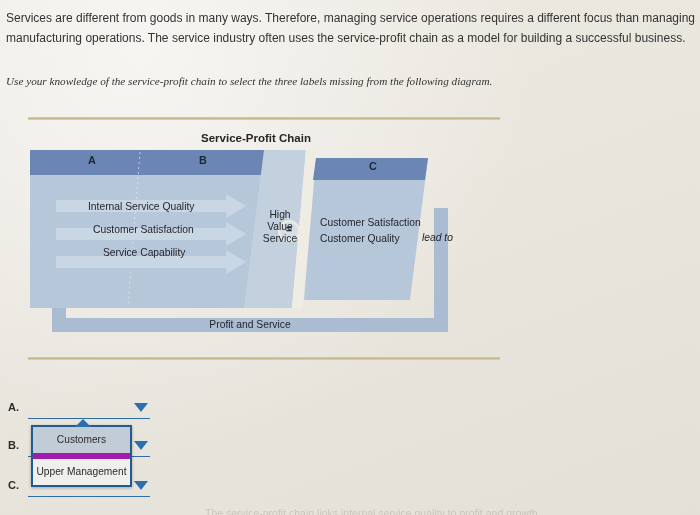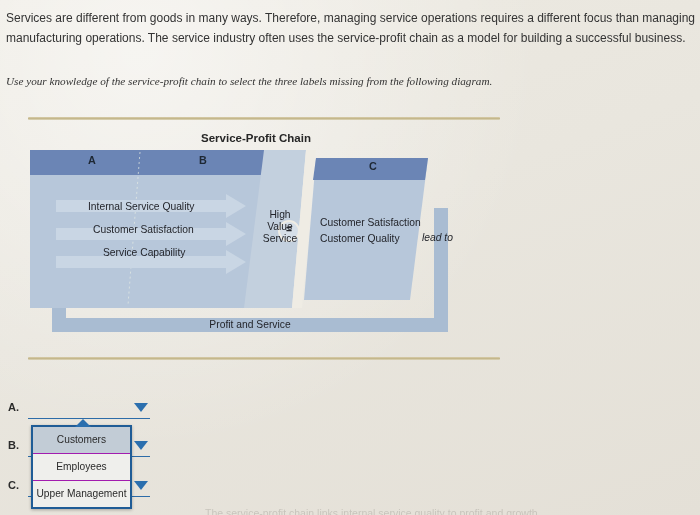--- a/index.html
+++ b/index.html
@@ -131,21 +131,21 @@
     box-sizing: border-box;
     box-shadow: 0 1px 3px rgba(0,0,0,0.28);
     z-index: 6;
   }
   .dd-opt {
     height: 26px;
     line-height: 26px;
     text-align: center;
     font-size: 10.2px;
     color: #2a2a2a;
-    border-bottom: 1px solid #a21caf;
+    border-bottom: 6px solid #a21caf;
     white-space: nowrap;
   }
   .dd-opt:last-child { border-bottom: none; }
   .dd-opt.sel { background: #c2ccd6; }
   .dd-nub {
     position: absolute;
     left: 44px;
     top: -7px;
     width: 0; height: 0;
     border-left: 8px solid transparent;
@@ -247,19 +247,18 @@
 
   <div class="ans-row" style="left:0; top:476px; width:170px;">
     <div class="ans-letter" style="left:8px; top:3px;">C.</div>
     <div class="ans-field" style="left:28px; top:0; width:122px;"></div>
     <div class="caret" style="left:134px; top:5px;"></div>
   </div>
 
   <div class="dd-nub" style="left:75px; top:419px;"></div>
   <div class="dropdown">
     <div class="dd-opt sel">Customers</div>
-    <div class="dd-opt">Employees</div>
     <div class="dd-opt">Upper Management</div>
   </div>
 
   <div class="cutoff">The service-profit chain links internal service quality to profit and growth.</div>
 
 </div>
 
 </body></html>

